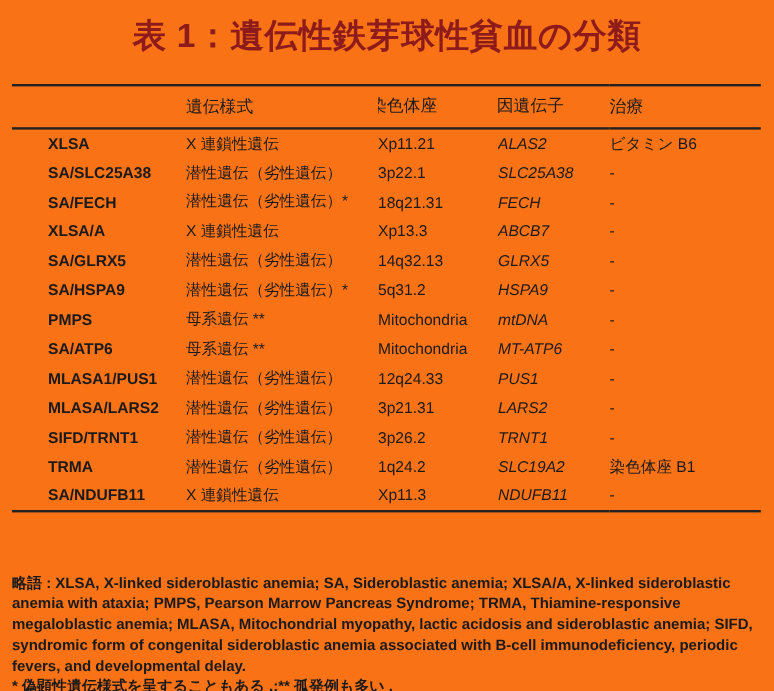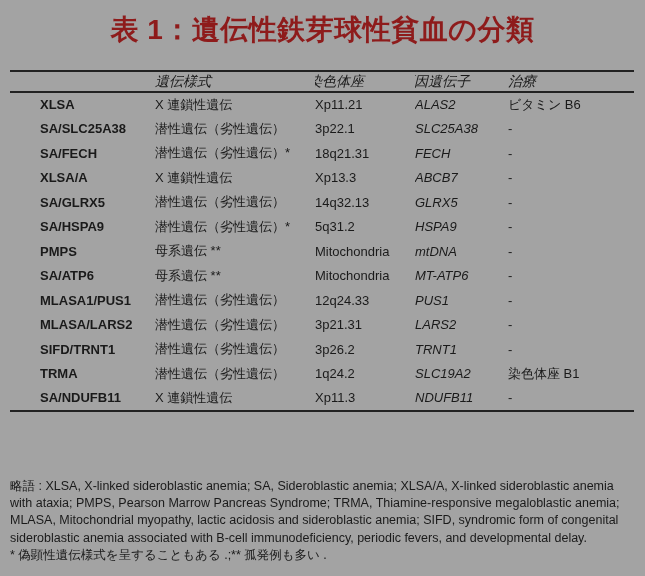--- a/index.html
+++ b/index.html
@@ -11,21 +11,21 @@
     width: 645px;
     height: 576px;
     font-family: "Liberation Sans", "DejaVu Sans", sans-serif;
     color: #1a1a1a;
     overflow: hidden;
   }
   .page {
     position: relative;
     width: 645px;
     height: 576px;
-    background: #a3a3a3;
+    background: #f97316;
   }
   .title {
     margin: 0;
     padding-top: 11px;
     text-align: center;
     font-size: 28px;
     font-weight: bold;
     color: #8e1b1b;
     letter-spacing: 0.5px;
   }
@@ -33,22 +33,21 @@
     position: absolute;
     top: 70px;
     left: 10px;
     width: 624px;
     border-collapse: collapse;
     table-layout: fixed;
   }
   table.main-table thead tr {
     border-top: 2px solid #222222;
     border-bottom: 2px solid #222222;
-    height: 21px;
-    font-style: italic;
+    height: 36px;
   }
   table.main-table th,
   table.main-table td {
     padding: 0;
     text-align: left;
     vertical-align: middle;
     font-weight: normal;
     white-space: nowrap;
     overflow: hidden;
   }
@@ -71,20 +70,21 @@
     position: absolute;
     top: 478px;
     left: 10px;
     width: 628px;
   }
   .notes-block p {
     margin: 0;
     font-size: 12.5px;
     line-height: 17.2px;
     color: #1a1a1a;
+    font-weight: bold;
   }
 </style>
 </head>
 <body>
 
 <div class="page">
 
   <h1 class="title">表 1：遺伝性鉄芽球性貧血の分類</h1>
 
   <table class="main-table">

